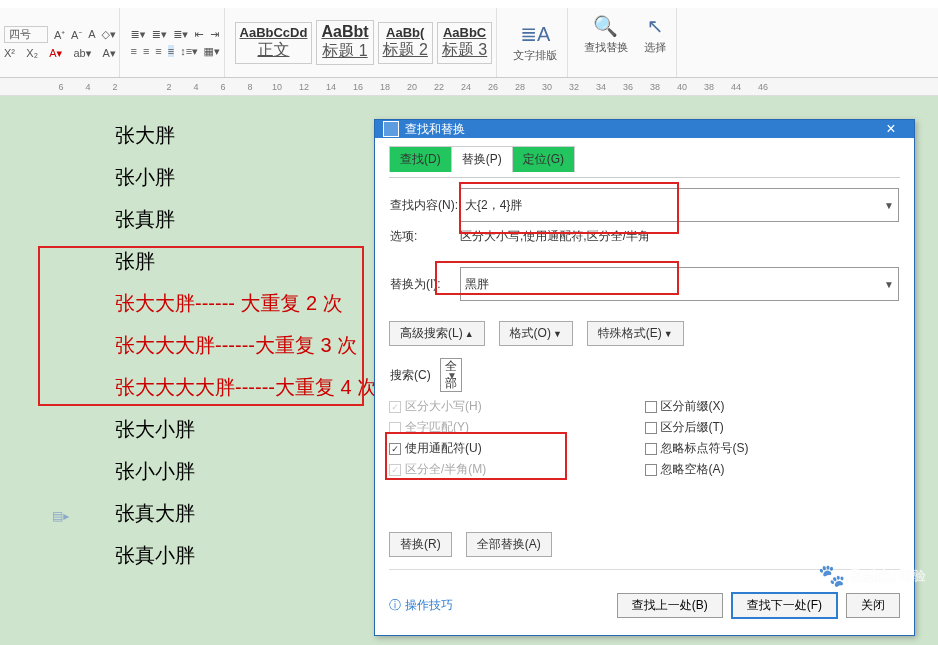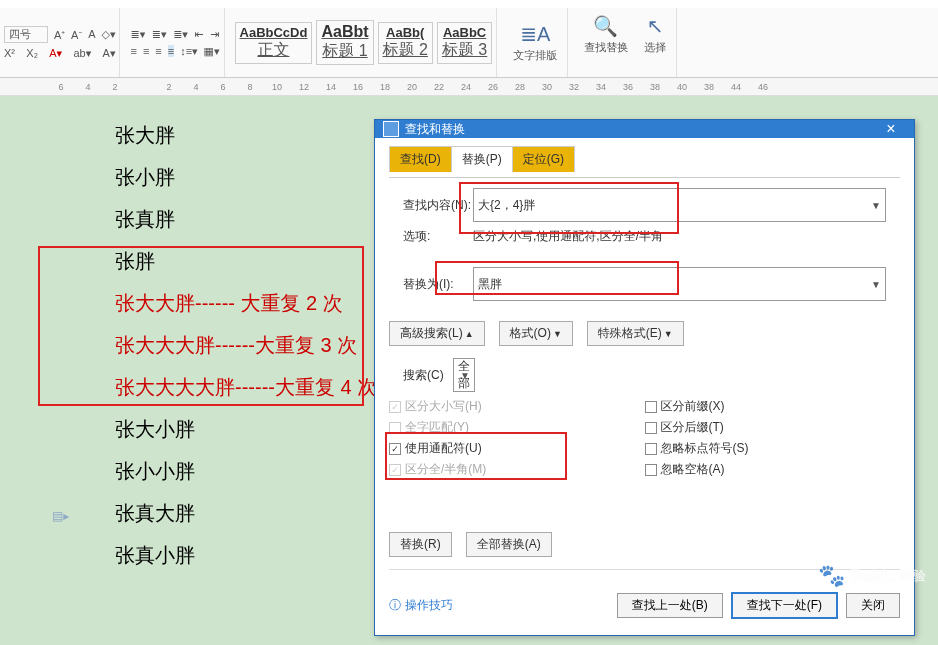--- a/index.html
+++ b/index.html
@@ -30,24 +30,24 @@
 .side-ico { position: absolute; left: 52px; color: #8ea8c8; font-size: 12px; }
 
 
 .dialog { position: absolute; left: 374px; top: 119px; width: 541px; height: 517px; background: #fff; border: 1px solid #2668b3; box-shadow: 2px 2px 6px rgba(0,0,0,.25); font-size: 12px; }
 .dlg-title { height: 18px; background: #2f7dd1; color: #fff; display: flex; align-items: center; padding: 0 8px; }
 .dlg-title .icon { width: 16px; height: 16px; background: #5b9de0; margin-right: 6px; border: 1px solid #fff; }
 .dlg-title .spacer { flex: 1; }
 .dlg-close { width: 30px; text-align: center; font-size: 16px; }
 .dlg-body { padding: 8px 14px; color: #333; }
 .dlg-tabs { display: flex; margin-bottom: 6px; }
-.dlg-tab { padding: 4px 10px; border: 1px solid #ccc; border-bottom: none; background: #eab308; margin-right: -1px; }
+.dlg-tab { padding: 4px 10px; border: 1px solid #ccc; border-bottom: none; background: #22c55e; margin-right: -1px; }
 .dlg-tab.active { background: #fff; position: relative; z-index: 1; }
 .dlg-tabs-line { border-bottom: 1px solid #ccc; margin-top: -1px; margin-bottom: 10px; }
-.field-row { display: flex; align-items: center; margin: 6px 14px; }
+.field-row { display: flex; align-items: center; margin: 6px 1px; }
 .field-label { width: 70px; }
 .field-label.short { width: 50px; }
 .combo { flex: 1; height: 22px; border: 1px solid #999; padding: 16px 4px; display: flex; align-items: center; position: relative; background: #fff; }
 .combo .chev { position: absolute; right: 4px; color: #555; font-size: 10px; }
 .btn-row { display: flex; gap: 14px; margin: 20px 0 12px; }
 .wbtn { border: 1px solid #aaa; background: #f4f4f4; padding: 3px 10px; display: flex; align-items: center; gap: 2px; font-size: 12px; }
 .wbtn .chev { font-size: 9px; }
 .ck-row { display: flex; margin: 4px 0; }
 .ck-col { width: 50%; display: flex; align-items: center; gap: 4px; }
 .ck-col.disabled { color: #aaa; }

